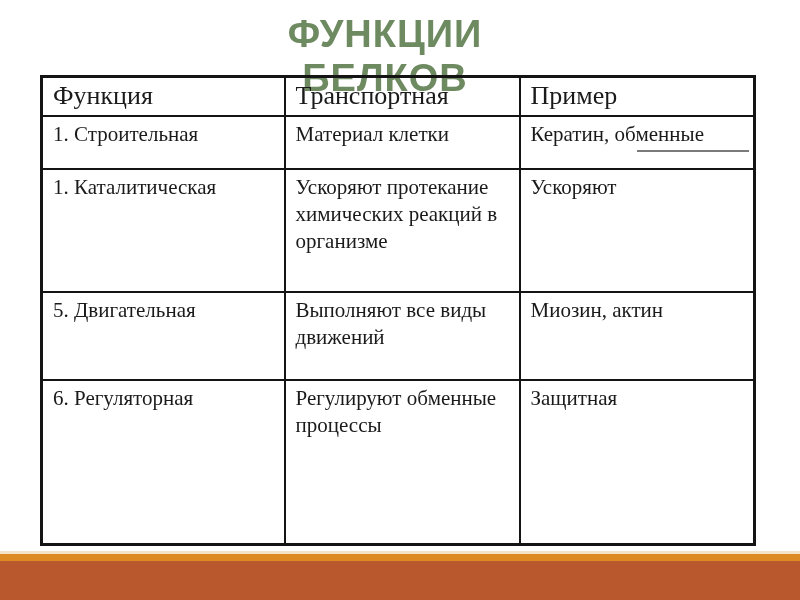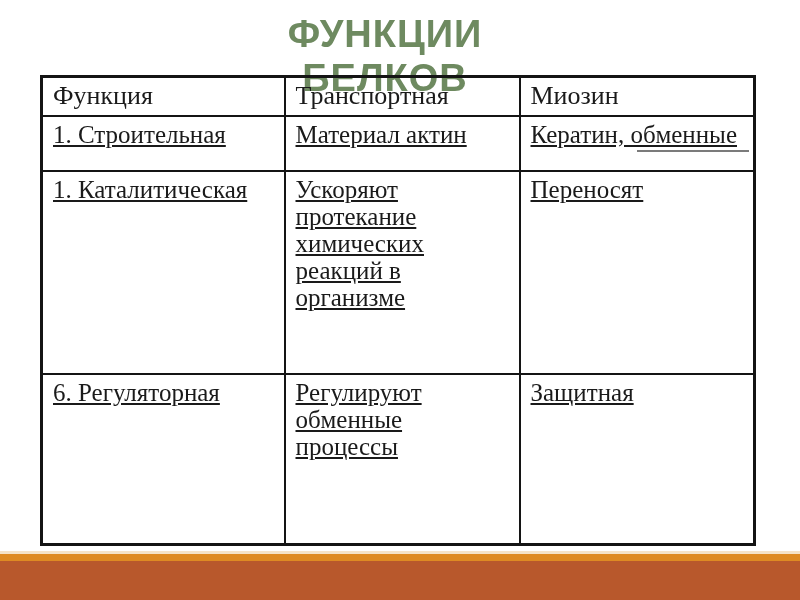--- a/index.html
+++ b/index.html
@@ -47,23 +47,22 @@
     background: transparent;
   }
   table.protein-table { border: 3px solid var(--border_black, #141414); }
   table.protein-table th {
     font-weight: normal;
     font-size: 26px;
     line-height: 30px;
     padding-top: 3px;
   }
   table.protein-table td {
-    font-size: 25px;
+    font-size: 21px;
     line-height: 27px;
-    text-decoration: underline;
   }
   tr.row-header { height: 39px; }
   tr.row-1 { height: 39px; }
   tr.row-2 { height: 62px; }
   tr.row-3 { height: 62px; }
   tr.row-4 { height: 83px; }
   tr.row-5 { height: 65px; }
   tr.row-6 { height: 121px; }
   .artifact-line {
     position: absolute;
@@ -92,35 +91,41 @@
   <table class="protein-table">
     <colgroup>
       <col style="width:243px">
       <col style="width:235px">
       <col style="width:235px">
     </colgroup>
     <thead>
       <tr class="row-header">
         <th>Функция</th>
         <th>Транспортная</th>
-        <th>Миозин</th>
+        <th>Пример</th>
       </tr>
     </thead>
     <tbody>
       <tr class="row-1">
         <td>1. Строительная</td>
-        <td>Материал актин</td>
+        <td>Материал клетки</td>
         <td>Кератин, обменные</td>
       </tr>
       <tr class="row-4">
         <td>1. Каталитическая</td>
         <td>Ускоряют протекание
 химических реакций в
 организме</td>
-        <td>Переносят</td>
+        <td>Ускоряют</td>
+      </tr>
+      <tr class="row-5">
+        <td>5. Двигательная</td>
+        <td>Выполняют все виды
+движений</td>
+        <td>Миозин, актин</td>
       </tr>
       <tr class="row-6">
         <td>6. Регуляторная</td>
         <td>Регулируют обменные
 процессы</td>
         <td>Защитная</td>
       </tr>
     </tbody>
   </table>
 

